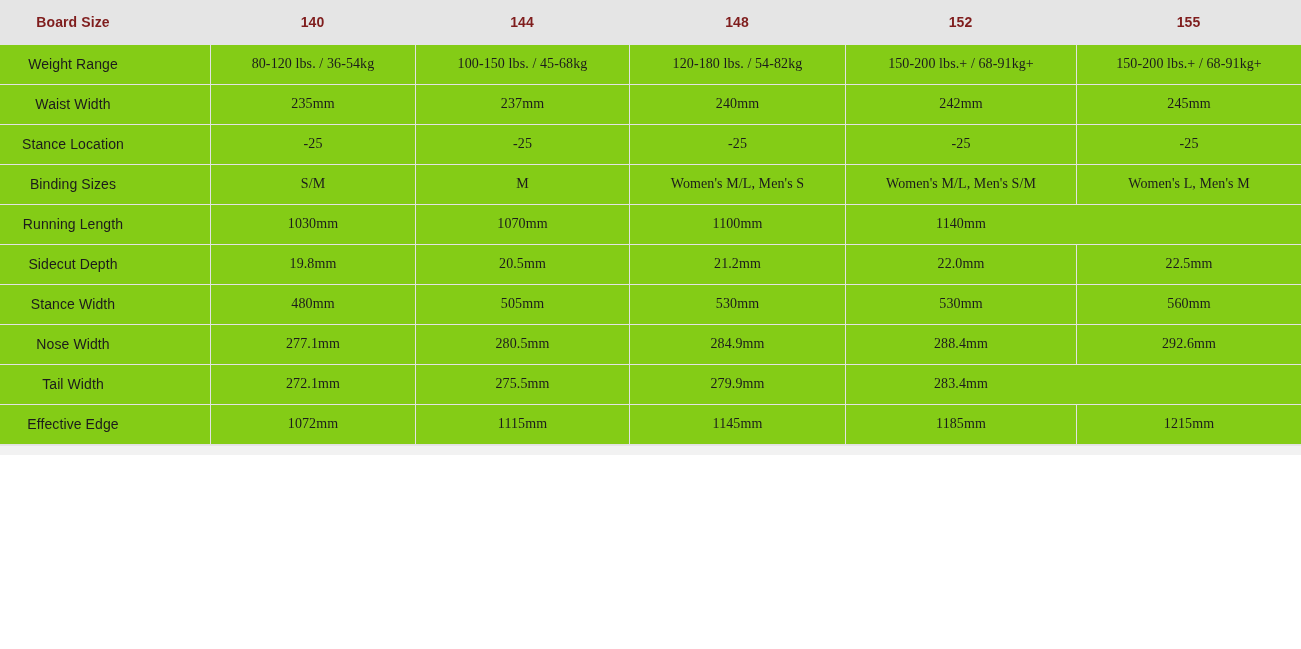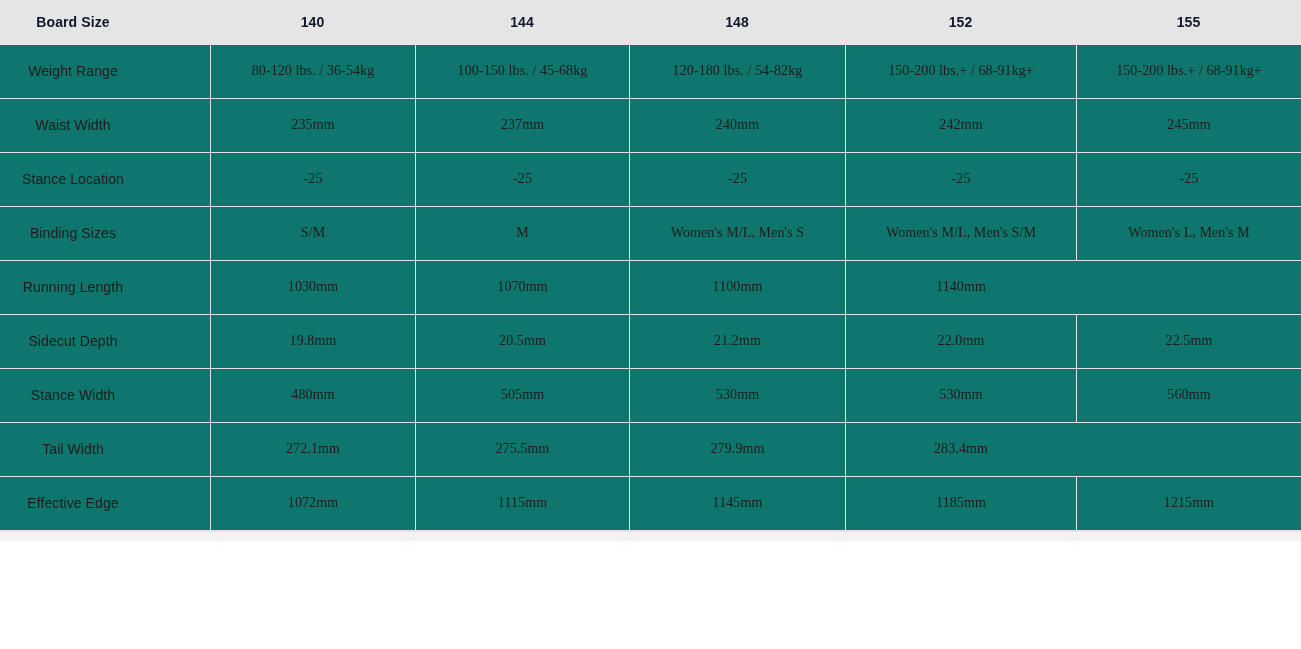--- a/index.html
+++ b/index.html
@@ -20,37 +20,37 @@
   .row {
     display: grid;
     grid-template-columns: 210px 205px 214px 216px 231px 225px;
     width: 1301px;
   }
   .row.header {
     height: 45px;
     background: #e5e5e5;
   }
   .row.body-row {
-    height: 54px;
-    background: #0f766e;
+    height: 40px;
+    background: #84cc16;
     border-bottom: 1px solid #e2e2e2;
   }
   .cell {
     display: flex;
     align-items: center;
     justify-content: center;
     font-size: 14px;
     color: #1c1c1c;
     letter-spacing: 0.1px;
     text-align: center;
     line-height: 1.2;
   }
   .row.header .cell {
     font-weight: 700;
-    color: #0f172a;
+    color: #7f1d1d;
   }
   
   .cell.label-cell {
     padding-right: 64px;
   }
   
   .row.body-row .cell + .cell {
     border-left: 1px solid #e2e2e2;
     font-family: Liberation Serif, serif;
   }
@@ -132,20 +132,28 @@
 
     <div class="row body-row">
       <div class="cell label-cell">Stance Width</div>
       <div class="cell">480mm</div>
       <div class="cell">505mm</div>
       <div class="cell">530mm</div>
       <div class="cell">530mm</div>
       <div class="cell">560mm</div>
     </div>
 
+    <div class="row body-row">
+      <div class="cell label-cell">Nose Width</div>
+      <div class="cell">277.1mm</div>
+      <div class="cell">280.5mm</div>
+      <div class="cell">284.9mm</div>
+      <div class="cell">288.4mm</div>
+      <div class="cell">292.6mm</div>
+    </div>
 
     <div class="row body-row">
       <div class="cell label-cell">Tail Width</div>
       <div class="cell">272.1mm</div>
       <div class="cell">275.5mm</div>
       <div class="cell">279.9mm</div>
       <div class="cell">283.4mm</div>
     </div>
 
     <div class="row body-row">

